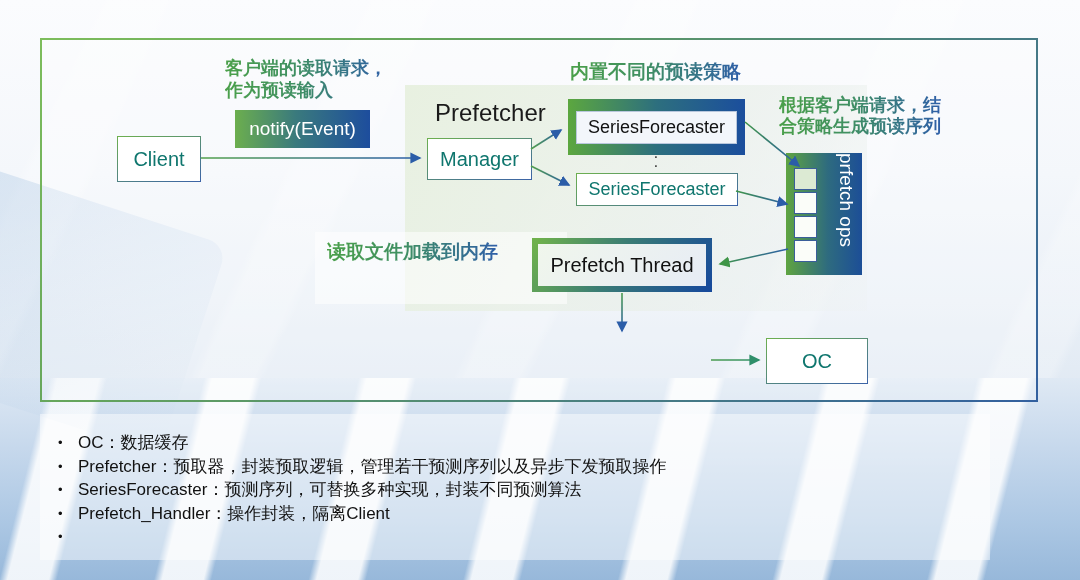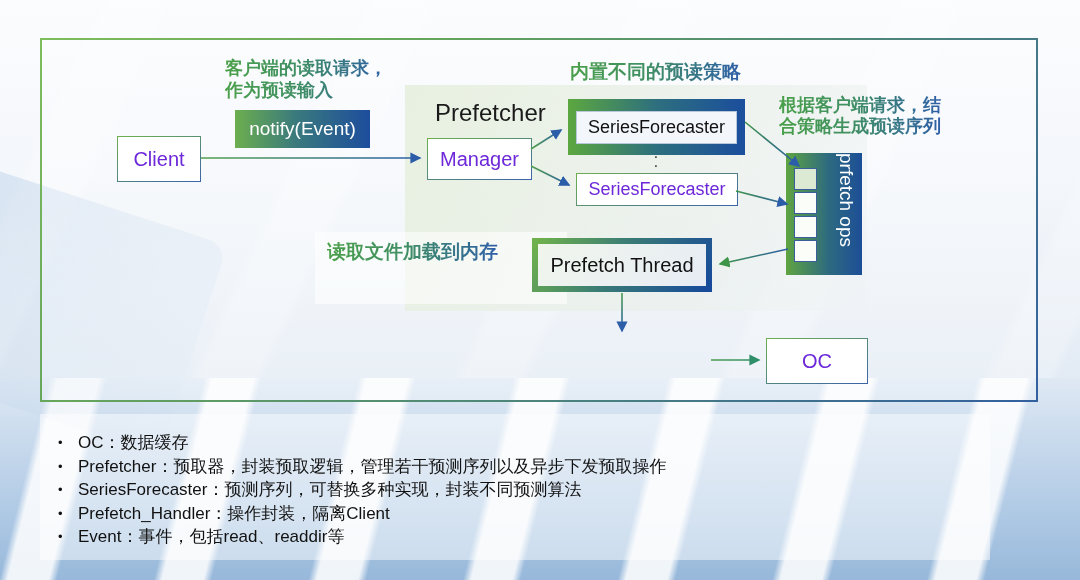--- a/index.html
+++ b/index.html
@@ -22,21 +22,21 @@
     background:rgba(255,255,255,.28);}
 
   .panel{position:absolute;left:405px;top:85px;width:462px;height:226px;
     background:linear-gradient(120deg,rgba(231,240,223,.95) 0%,rgba(233,239,233,.7) 60%,rgba(238,242,244,.35) 100%);}
   .thread-backdrop{position:absolute;left:315px;top:232px;width:252px;height:72px;background:rgba(255,255,255,.55);}
 
   .grad-text{background:linear-gradient(90deg,#4ba04a 0%,#3f8f63 45%,#2f5fa8 100%);
     -webkit-background-clip:text;background-clip:text;color:transparent;font-weight:600;}
 
   .node{position:absolute;display:flex;align-items:center;justify-content:center;
-    color:#6d28d9;background:#ffffff;
+    color:#0f766e;background:#ffffff;
     border:1.5px solid;border-image:linear-gradient(160deg,#6db04e 0%,#3c63a8 100%) 1;}
 
   .ann{position:absolute;line-height:22px;font-size:18px;white-space:nowrap;}
 
   .notify-box{position:absolute;left:235px;top:110px;width:135px;height:38px;
     display:flex;align-items:center;justify-content:center;
     background:linear-gradient(90deg,#6cae4e 0%,#3a7a7d 45%,#1d4d9d 100%);
     color:#ffffff;font-size:19px;}
 
   .client-box{left:117px;top:136px;width:82px;height:44px;font-size:20px;}
@@ -198,16 +198,15 @@
     <div class="legend-item">
       <span class="bullet">•</span>
       <span>SeriesForecaster：预测序列，可替换多种实现，封装不同预测算法</span>
     </div>
     <div class="legend-item">
       <span class="bullet">•</span>
       <span>Prefetch_Handler：操作封装，隔离Client</span>
     </div>
     <div class="legend-item">
       <span class="bullet">•</span>
-      <span>Event：事件，包括read、readdir等</span>
     </div>
   </div>
 </div>
 
 </body></html>

